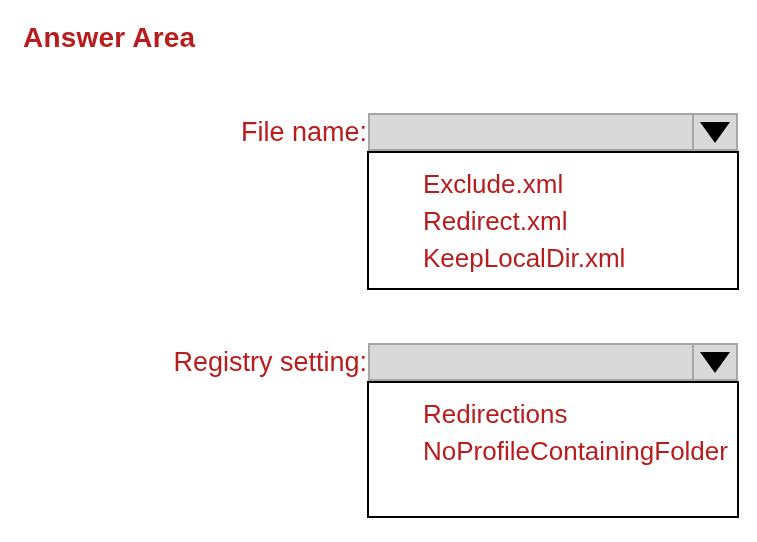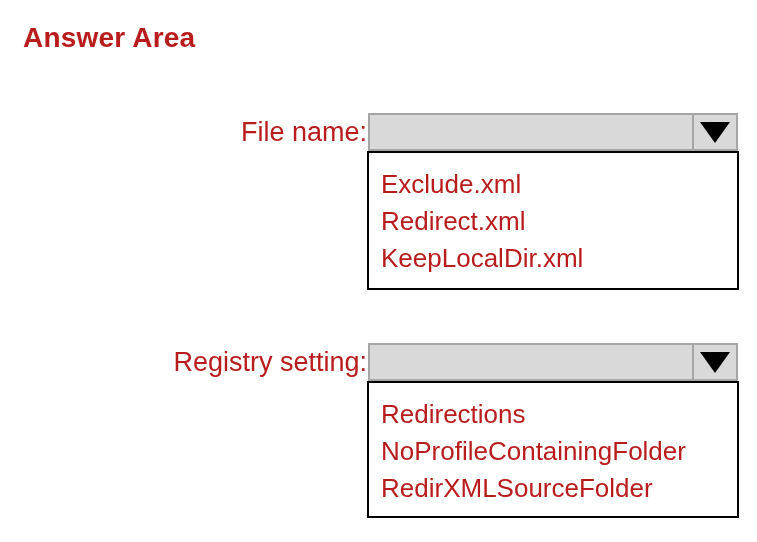--- a/index.html
+++ b/index.html
@@ -73,20 +73,21 @@
     background: #ffffff;
     border: 2px solid #000000;
     list-style: none;
     padding: 13px 0 0 12px;
     font-size: 26px;
   }
   .options li {
     line-height: 37px;
     white-space: nowrap;
     cursor: default;
+    margin-left: 42px;
   }
   
   .g1 .field-label, .g1 .combo { top: 113px; }
   .g1 .options { top: 151px; height: 139px; }
   .g2 .field-label, .g2 .combo { top: 343px; }
   .g2 .options { top: 381px; height: 137px; }
 </style>
 </head>
 <body>
 
@@ -113,17 +114,16 @@
     <div class="field-label">Registry setting:</div>
     <div class="combo">
       <span class="combo-value"></span>
       <span class="combo-arrow-box">
         <span class="arrow-triangle"></span>
       </span>
     </div>
     <ul class="options">
       <li>Redirections</li>
       <li>NoProfileContainingFolder</li>
-      <li>RedirXMLSourceFolder</li>
     </ul>
   </section>
 
 </div>
 
 </body></html>

